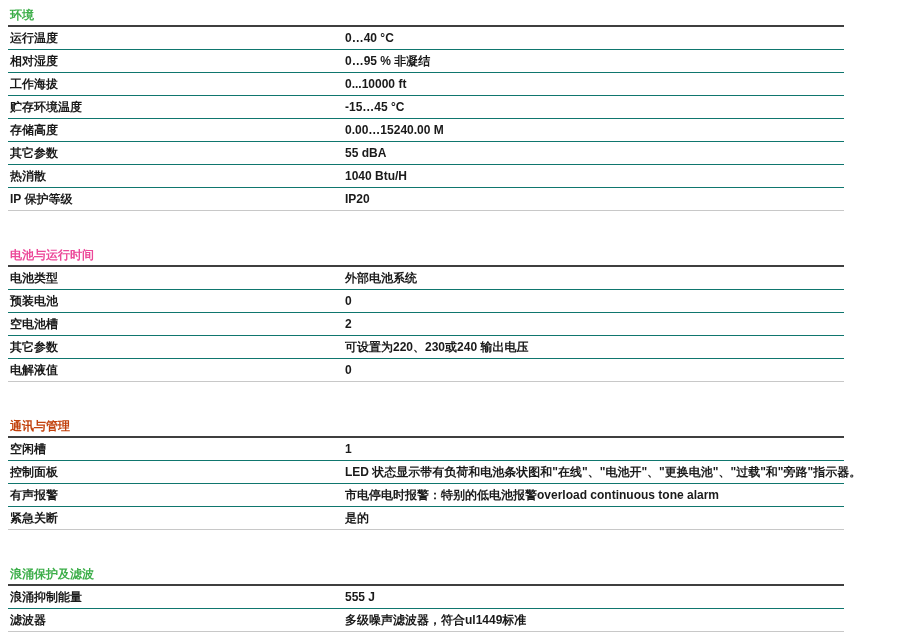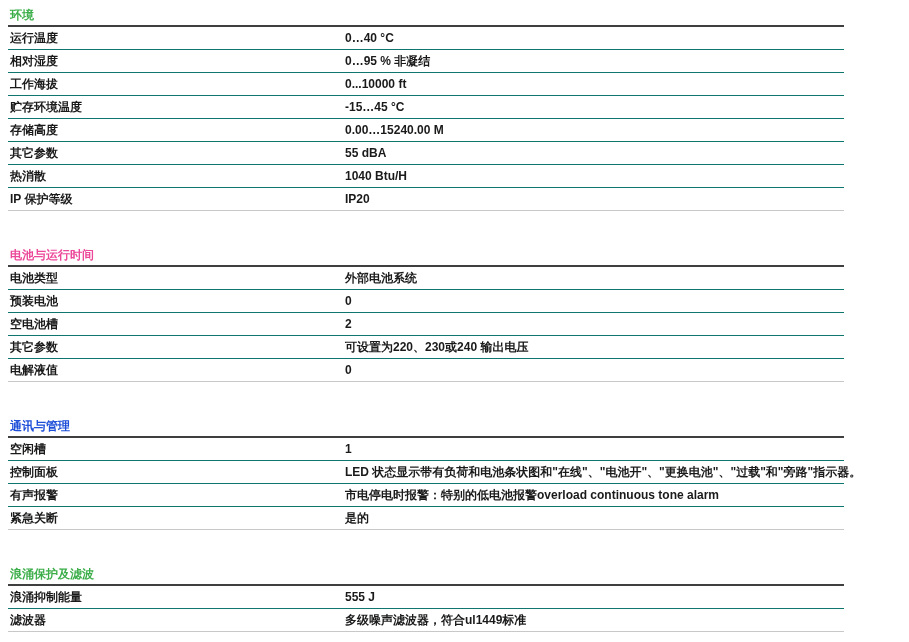--- a/index.html
+++ b/index.html
@@ -130,21 +130,21 @@
   </div>
 
   <div class="spec-row">
     <div class="spec-label">电解液值</div>
     <div class="spec-value">0</div>
   </div>
 </div>
   </div>
 
   <div class="section">
-    <h2 class="section-title" style="color: #1d4ed8;">通讯与管理</h2>
+    <h2 class="section-title" style="color: #c2410c;">通讯与管理</h2>
     <div class="rows">
   <div class="spec-row">
     <div class="spec-label">空闲槽</div>
     <div class="spec-value">1</div>
   </div>
 
   <div class="spec-row">
     <div class="spec-label">控制面板</div>
     <div class="spec-value">LED 状态显示带有负荷和电池条状图和"在线"、"电池开"、"更换电池"、"过载"和"旁路"指示器。</div>
   </div>

